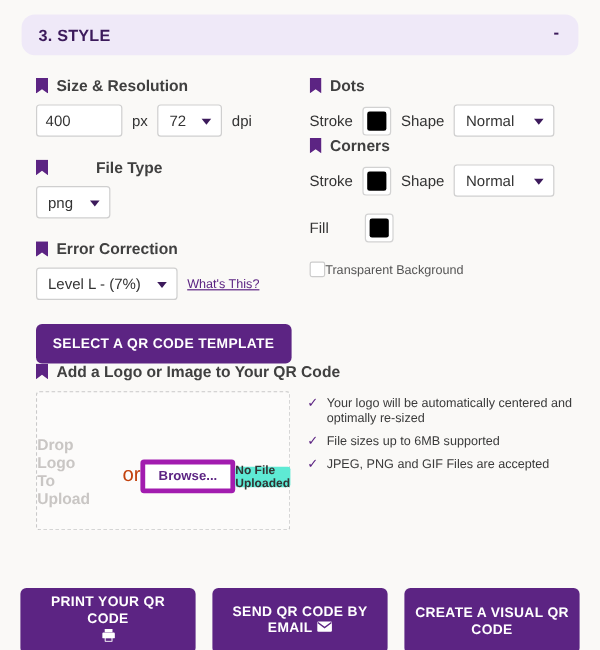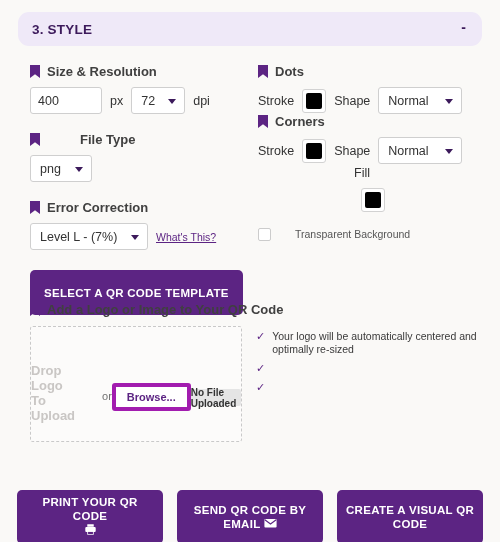--- a/index.html
+++ b/index.html
@@ -82,60 +82,60 @@
     cursor: pointer;
   }
   .swatch i { display: block; width: 16px; height: 16px; background: #0b0b0b; border-radius: 2px; }
 
   a.link {
     font-size: 10.5px; color: #5c2483; text-decoration: underline;
     font-weight: normal; cursor: pointer;
   }
 
   
-  .chk-row { display: flex; align-items: flex-start; gap: 24px; margin-top: 16px; }
+  .chk-row { display: flex; align-items: center; gap: 0; margin-top: 16px; }
   .chk {
     width: 13px; height: 13px; border: 1px solid #cccccc;
     background: #fff; border-radius: 2px; cursor: pointer;
   }
   .chk-label { font-size: 10.5px; color: #555; }
 
   
   .btn-purple {
     display: inline-flex; align-items: center; justify-content: center;
     background: #5c2483; color: #fff; border: none; border-radius: 5px;
     font-family: "Liberation Sans", sans-serif;
     font-size: 11.5px; font-weight: bold; letter-spacing: .3px;
     cursor: pointer; text-align: center;
   }
 
-  #tpl-btn { height: 45px; padding: 0 14px; margin-top: 20px; }
+  #tpl-btn { height: 33px; padding: 0 14px; margin-top: 20px; }
 
   
   .logo-head { position: absolute; left: 30px; top: 302px; }
   .dropzone {
     position: absolute; left: 30px; top: 326px;
     width: 212px; height: 116px;
     border: 1px dashed #c9c9c9; border-radius: 3px;
     background: #fcfbfa;
     display: flex; flex-direction: row; align-items: center;
     padding-top: 18px;
   }
   .drop-title { font-size: 13px; color: #c9c6c4; font-weight: bold; }
-  .drop-or    { font-size: 11px; color: #737373; margin-top: 5px; margin-left: 27px; }
+  .drop-or    { font-size: 17px; color: #c2410c; margin-top: 5px; margin-left: 27px; }
   .browse {
     margin-top: 7px;
     border: 4px solid #a21caf; border-radius: 3px; background: #fff;
     color: #5c2483; font-size: 11px; font-weight: bold;
     padding: 4px 11px; cursor: pointer;
     font-family: "Liberation Sans", sans-serif;
   }
   .nofile {
     margin-top: 9px; width: 168px; height: 17px;
-    background: #e5e5e5; border-radius: 2px;
+    background: #5eead4; border-radius: 2px;
     display: flex; align-items: center; justify-content: center;
     font-size: 10px; font-weight: bold; color: #333;
   }
 
   
   .features { position: absolute; left: 256px; top: 330px; width: 238px; }
   .feat { display: flex; align-items: flex-start; gap: 7px; margin-bottom: 6px; }
   .feat .tick { color: #5c2483; font-size: 11px; line-height: 13px; flex: 0 0 auto; }
   .feat .ftxt { font-size: 10.5px; color: #3a3a3a; line-height: 13px; }
 
@@ -228,21 +228,21 @@
     <span class="txt">Stroke</span>
     <span class="swatch">
         <i style="background: rgb(0, 0, 0);"></i>
       </span>
     <span class="txt">Shape</span>
     <span class="select w-shape">
       <span>Normal</span>
       <span class="caret"></span>
     </span>
   </div>
-  <div class="row" style="margin-top:2px;flex-direction:column;">
+  <div class="row" style="margin-top:14px;">
     <span class="txt" style="min-width:38px;">Fill</span>
     <span class="swatch">
         <i style="background: rgb(0, 0, 0);"></i>
       </span>
   </div>
 
   <div class="chk-row">
     <span class="chk"></span>
     <span class="chk-label">Transparent Background</span>
   </div>
@@ -260,23 +260,25 @@
   <div class="nofile">No File Uploaded</div>
 </div>
 
 <div class="features">
   <div class="feat">
     <span class="tick">✓</span>
     <span class="ftxt">Your logo will be automatically centered and optimally re-sized</span>
   </div>
   <div class="feat">
     <span class="tick">✓</span>
+    <span class="ftxt">File sizes up to 6MB supported</span>
   </div>
   <div class="feat">
     <span class="tick">✓</span>
+    <span class="ftxt">JPEG, PNG and GIF Files are accepted</span>
   </div>
 </div>
 
 <div class="footer">
 
   <button class="btn-purple">
     <span>PRINT YOUR QR CODE</span>
     <span class="ico">
       <svg width="13" height="13" viewBox="0 0 16 16" fill="#fff">
         <rect x="4" y="1.5" width="8" height="3.2" rx=".4"></rect>

